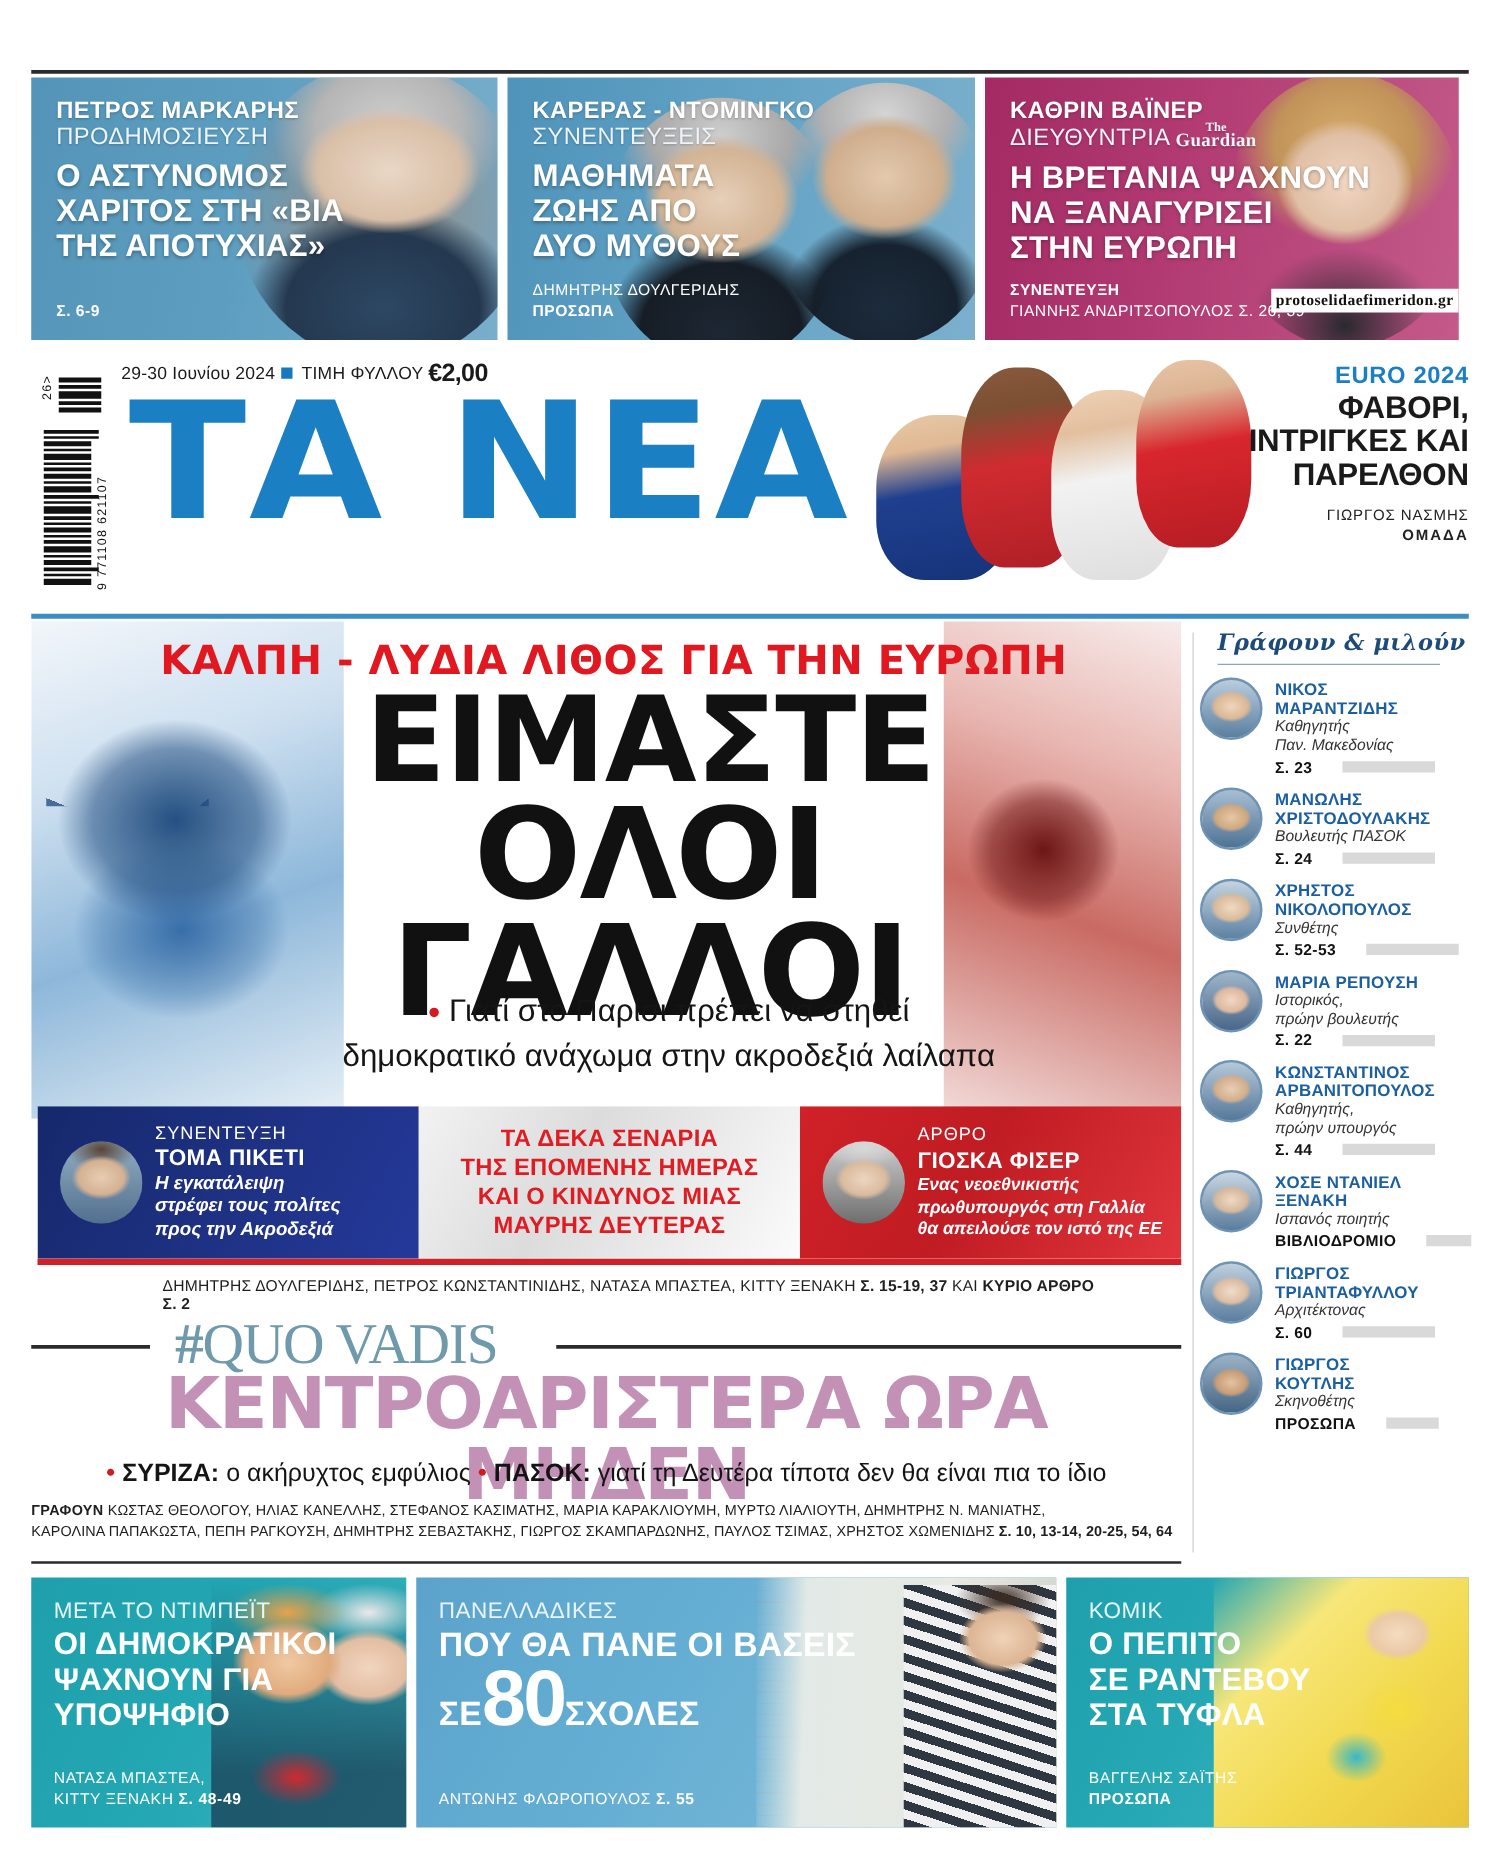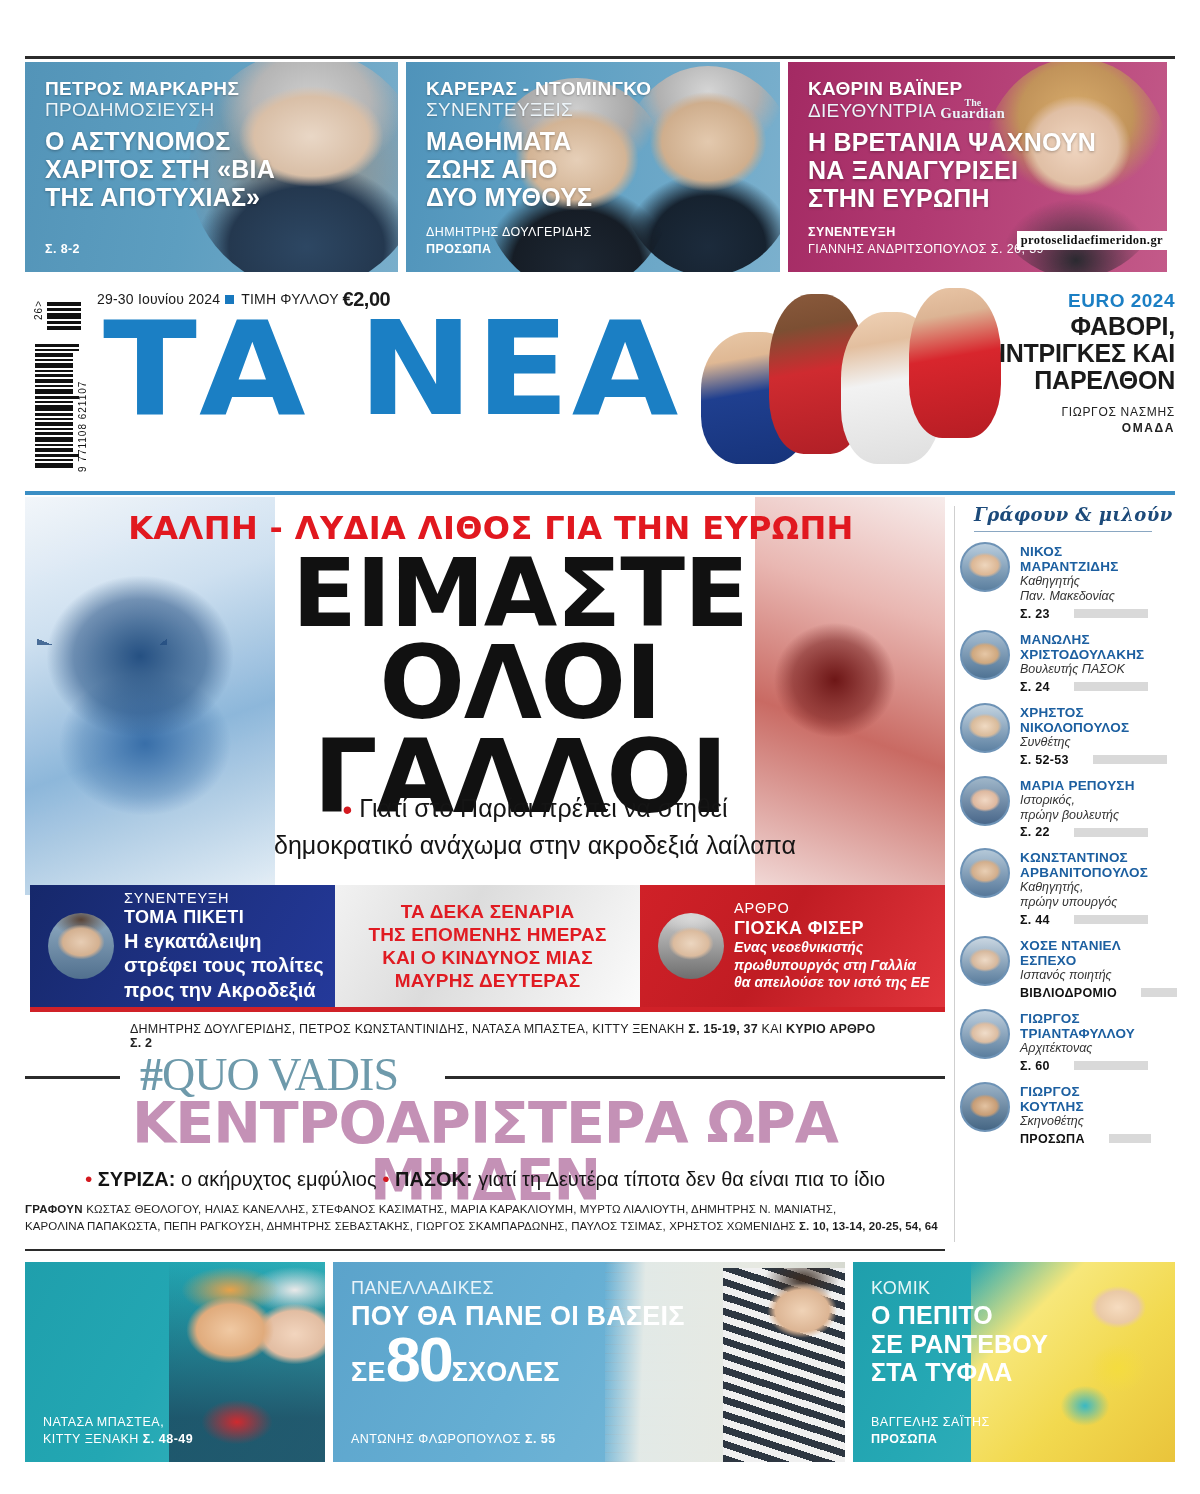--- a/index.html
+++ b/index.html
@@ -160,21 +160,21 @@
       radial-gradient(ellipse 46% 34% at 50% 44%, #e7cdb4 0%, #d4b191 60%, rgba(212,177,145,0) 78%),
       radial-gradient(ellipse 60% 34% at 50% 10%, #5a4436 0%, rgba(90,68,54,0) 72%),
       linear-gradient(180deg,#93aec4 0%, #51708e 100%); }
   .av-fischer { background:
       radial-gradient(ellipse 44% 32% at 50% 46%, #ecd6c0 0%, #dbbb9e 60%, rgba(219,187,158,0) 78%),
       radial-gradient(ellipse 64% 34% at 50% 8%, #d8d8d8 0%, rgba(216,216,216,0) 72%),
       linear-gradient(180deg,#cfcfcf 0%, #6e6e6e 100%); }
   .fs .lbl { line-height:1.2; }
   .fs.blue .lbl .k { color:#fff; font-size:14.5px; letter-spacing:.8px; }
   .fs.blue .lbl .n { color:#fff; font-weight:bold; font-size:18px; letter-spacing:.3px; }
-  .fs.blue .lbl .d { color:#fff; font-weight:bold; font-size:20px; line-height:1.22; }
+  .fs.blue .lbl .d { color:#fff; font-weight:bold; font-style:italic; font-size:15px; line-height:1.22; }
   .fs.red .lbl .k { color:#fff; font-size:14.5px; letter-spacing:.8px; }
   .fs.red .lbl .n { color:#fff; font-weight:bold; font-size:18px; letter-spacing:.3px; }
   .fs.red .lbl .d { color:#fff; font-weight:bold; font-style:italic; font-size:14px; line-height:1.25; }
   .fs.white .mid { width:100%; text-align:center; color:#e01b22; font-weight:bold; font-size:19px; line-height:1.22; letter-spacing:.2px; }
   .flag-underline { position:absolute; left:30px; top:1007px; width:915px; height:5px; background:#d02128; }
 
   
   .lead-by { position:absolute; left:130px; top:1022px; width:760px; font-size:12.5px; color:#1f1f1f; letter-spacing:.2px; }
   .lead-by b { font-weight:bold; }
 
@@ -274,21 +274,21 @@
       <div class="txt">
         <div class="kicker">ΠΕΤΡΟΣ ΜΑΡΚΑΡΗΣ</div>
         <div class="kicker2">ΠΡΟΔΗΜΟΣΙΕΥΣΗ</div>
         <div class="head">
           <div>Ο ΑΣΤΥΝΟΜΟΣ</div>
           <div>ΧΑΡΙΤΟΣ ΣΤΗ «ΒΙΑ</div>
           <div>ΤΗΣ ΑΠΟΤΥΧΙΑΣ»</div>
         </div>
       </div>
       <div class="foot">
-        <b>Σ. 8-2</b>
+        <b>Σ. 6-9</b>
       </div>
     </div>
 
     <div class="promo b">
       <div class="face ph-domingo"></div>
       <div class="face ph-carreras"></div>
       <div class="txt">
         <div class="kicker">ΚΑΡΕΡΑΣ - ΝΤΟΜΙΝΓΚΟ</div>
         <div class="kicker2">ΣΥΝΕΝΤΕΥΞΕΙΣ</div>
         <div class="head">
@@ -560,21 +560,21 @@
             <span class="bar"></span>
         </div>
       </div>
     </div>
 
     <div class="sb-item">
       <div class="sb-av i5"></div>
       <div class="sb-txt">
         <div class="sb-name">
           <div>ΧΟΣΕ ΝΤΑΝΙΕΛ</div>
-          <div>ΕΣΠΕΧΟ</div>
+          <div>ΞΕΝΑΚΗ</div>
         </div>
         <div class="sb-role">
           <div>Ισπανός ποιητής</div>
         </div>
         <div class="sb-pg">
           <span>ΒΙΒΛΙΟΔΡΟΜΙΟ</span>
             <span class="bar" style="width:36px"></span>
         </div>
       </div>
     </div>
@@ -611,20 +611,28 @@
             <span class="bar" style="width:42px"></span>
         </div>
       </div>
     </div>
   </div>
 
   <div class="bottom">
 
     <div class="bp one">
       <div class="img-trump"></div>
+      <div class="btx">
+        <div class="bk">ΜΕΤΑ ΤΟ ΝΤΙΜΠΕΪΤ</div>
+        <div class="bh">
+          <div>ΟΙ ΔΗΜΟΚΡΑΤΙΚΟΙ</div>
+          <div>ΨΑΧΝΟΥΝ ΓΙΑ</div>
+          <div>ΥΠΟΨΗΦΙΟ</div>
+        </div>
+      </div>
       <div class="bf">
         <div>ΝΑΤΑΣΑ ΜΠΑΣΤΕΑ,</div>
         <div><span>ΚΙΤΤΥ ΞΕΝΑΚΗ</span> <span class="pg">Σ. 48-49</span></div>
       </div>
     </div>
 
     <div class="bp two">
       <div class="img-school"></div>
       <div class="btx">
         <div class="bk">ΠΑΝΕΛΛΑΔΙΚΕΣ</div>

